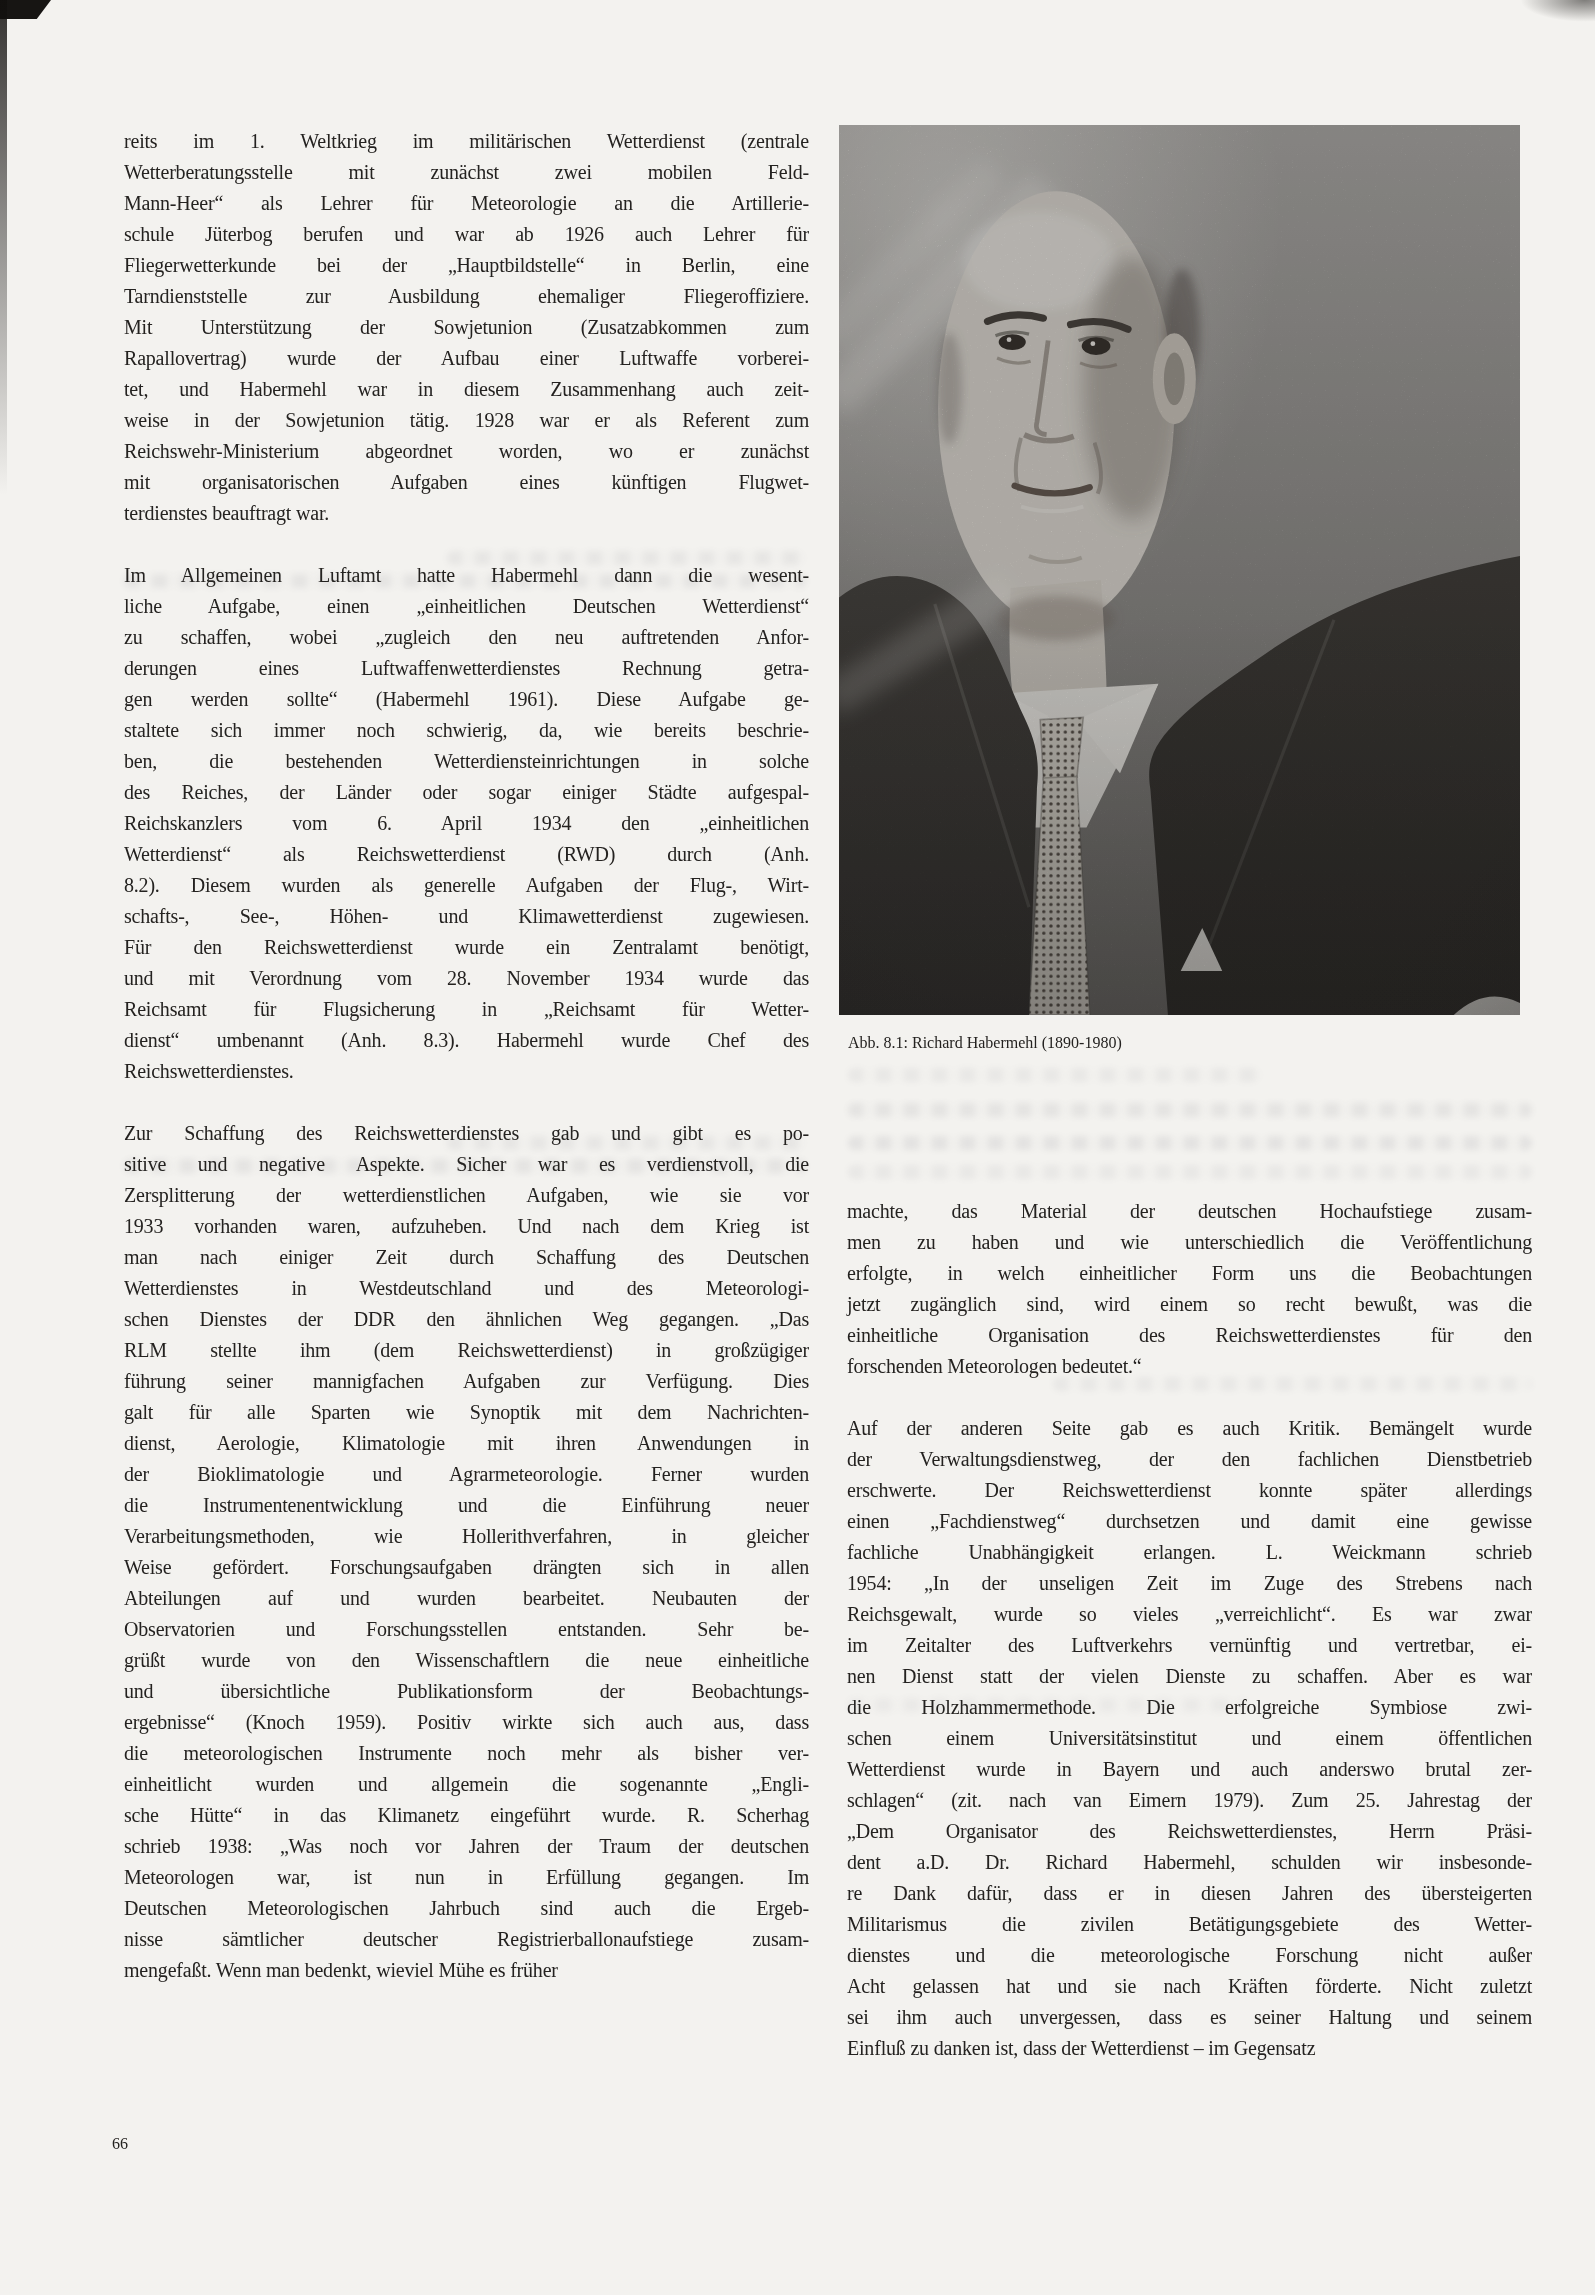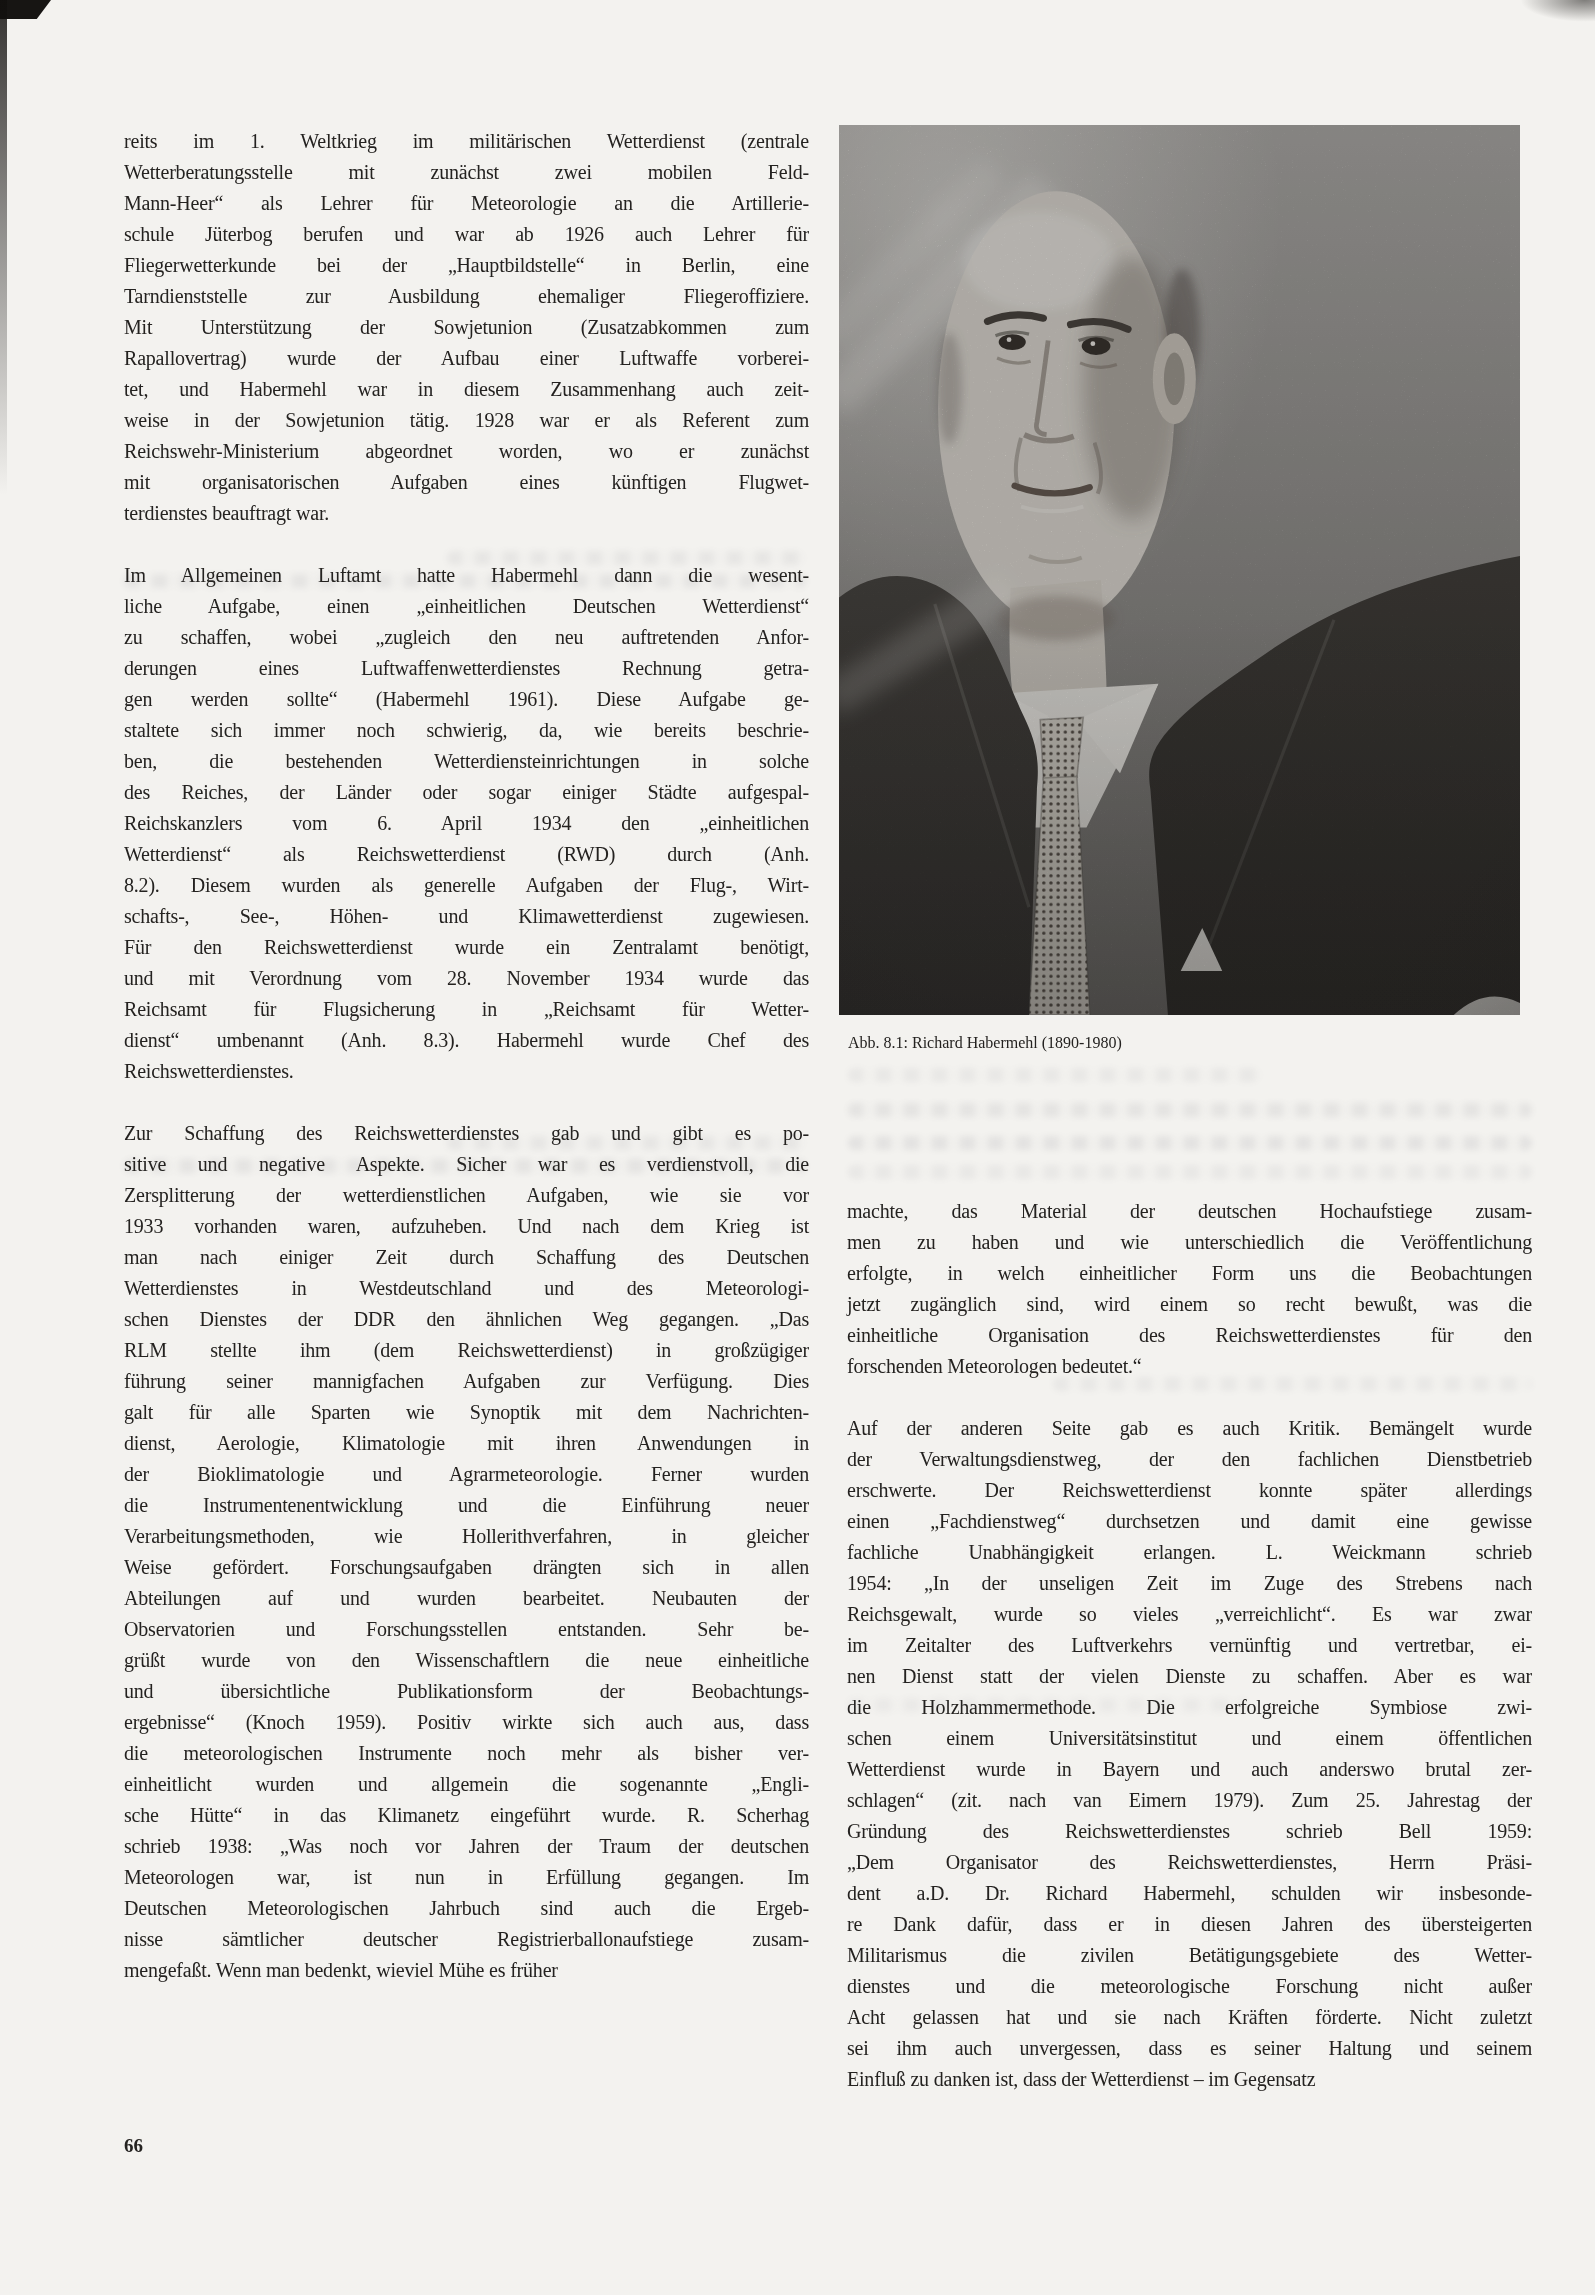--- a/index.html
+++ b/index.html
@@ -13,21 +13,21 @@
   .para{margin:0;}
   .para + .para{margin-top:31px;}
   .line{text-align:justify;text-align-last:justify;white-space:normal;}
   .line.last{text-align-last:left;}
 
   
   .figure{position:absolute;left:839px;top:125px;width:681px;height:890px;margin:0;padding:0;}
   .figure svg{display:block;width:681px;height:890px;}
   .caption{position:absolute;left:848px;top:1034px;font-size:16px;letter-spacing:0;color:var(--ink,#242220);}
 
-  .page-num{position:absolute;left:124px;top:2135px;font-size:19px;color:var(--ink,#242220);font-weight:bold;}
+  .page-num{position:absolute;left:112px;top:2135px;font-size:16px;color:var(--ink,#242220);}
 
   
   .artifact{position:absolute;pointer-events:none;}
   .wedge{left:0;top:0;width:51px;height:19px;background:#171513;clip-path:polygon(0 0,100% 0,72% 100%,0 100%);}
   .strip{left:0;top:0;width:7.2px;height:495px;background:linear-gradient(180deg,rgba(18,16,14,.85) 0%,rgba(18,16,14,.45) 45%,rgba(18,16,14,0) 100%);}
   .trsmudge{right:0;top:0;width:76px;height:22.3px;background:radial-gradient(ellipse at 85% 0%,rgba(32,30,28,.55),rgba(32,30,28,0) 70%);}
 
   
   .ghost{position:absolute;height:13.6px;border-radius:6.4px;filter:blur(3.2px);opacity:.45;pointer-events:none;
          background:repeating-linear-gradient(90deg,rgba(88,88,100,.22) 0 15px,rgba(88,88,100,.04) 15px 28px);}
@@ -249,21 +249,20 @@
         <div class="line">einen „Fachdienstweg“ durchsetzen und damit eine gewisse</div>
         <div class="line">fachliche Unabhängigkeit erlangen. L. Weickmann schrieb</div>
         <div class="line">1954: „In der unseligen Zeit im Zuge des Strebens nach</div>
         <div class="line">Reichsgewalt, wurde so vieles „verreichlicht“. Es war zwar</div>
         <div class="line">im Zeitalter des Luftverkehrs vernünftig und vertretbar, ei-</div>
         <div class="line">nen Dienst statt der vielen Dienste zu schaffen. Aber es war</div>
         <div class="line">die Holzhammermethode. Die erfolgreiche Symbiose zwi-</div>
         <div class="line">schen einem Universitätsinstitut und einem öffentlichen</div>
         <div class="line">Wetterdienst wurde in Bayern und auch anderswo brutal zer-</div>
         <div class="line">schlagen“ (zit. nach van Eimern 1979). Zum 25. Jahrestag der</div>
-        <div class="line">Gründung des Reichswetterdienstes schrieb Bell 1959:</div>
         <div class="line">„Dem Organisator des Reichswetterdienstes, Herrn Präsi-</div>
         <div class="line">dent a.D. Dr. Richard Habermehl, schulden wir insbesonde-</div>
         <div class="line">re Dank dafür, dass er in diesen Jahren des übersteigerten</div>
         <div class="line">Militarismus die zivilen Betätigungsgebiete des Wetter-</div>
         <div class="line">dienstes und die meteorologische Forschung nicht außer</div>
         <div class="line">Acht gelassen hat und sie nach Kräften förderte. Nicht zuletzt</div>
         <div class="line">sei ihm auch unvergessen, dass es seiner Haltung und seinem</div>
         <div class="line last">Einfluß zu danken ist, dass der Wetterdienst – im Gegensatz</div>
       </div>
     </div>

